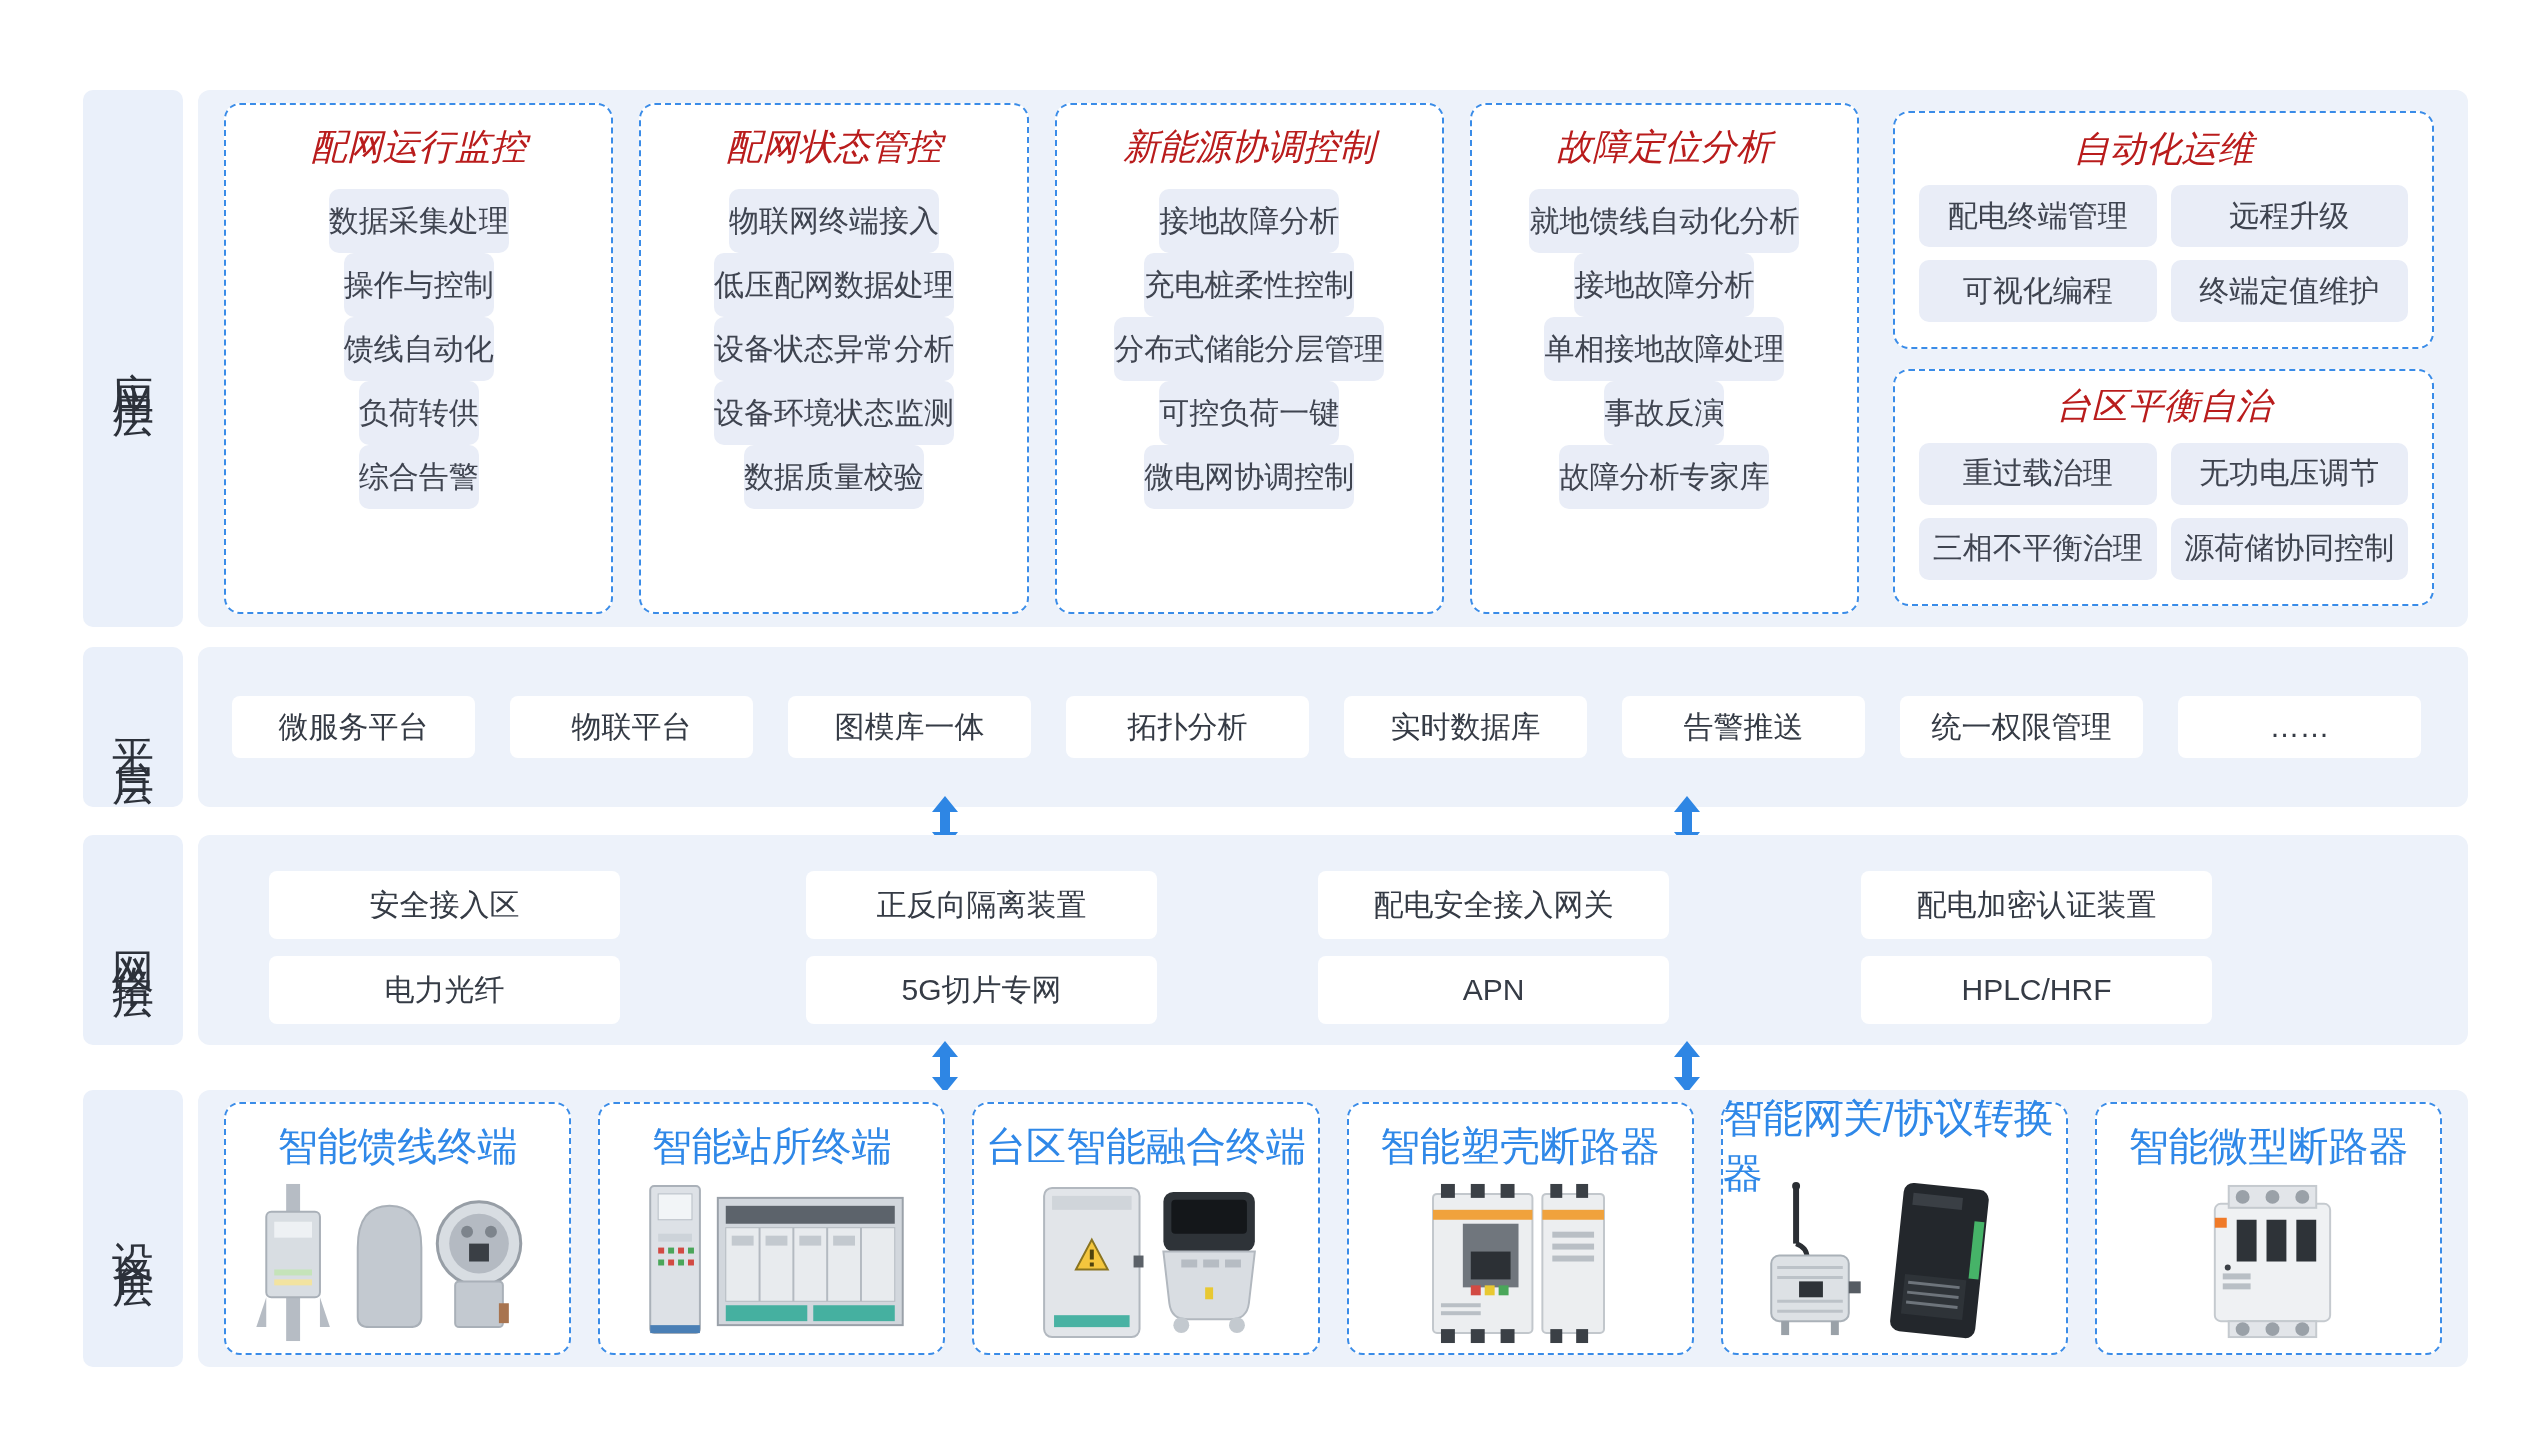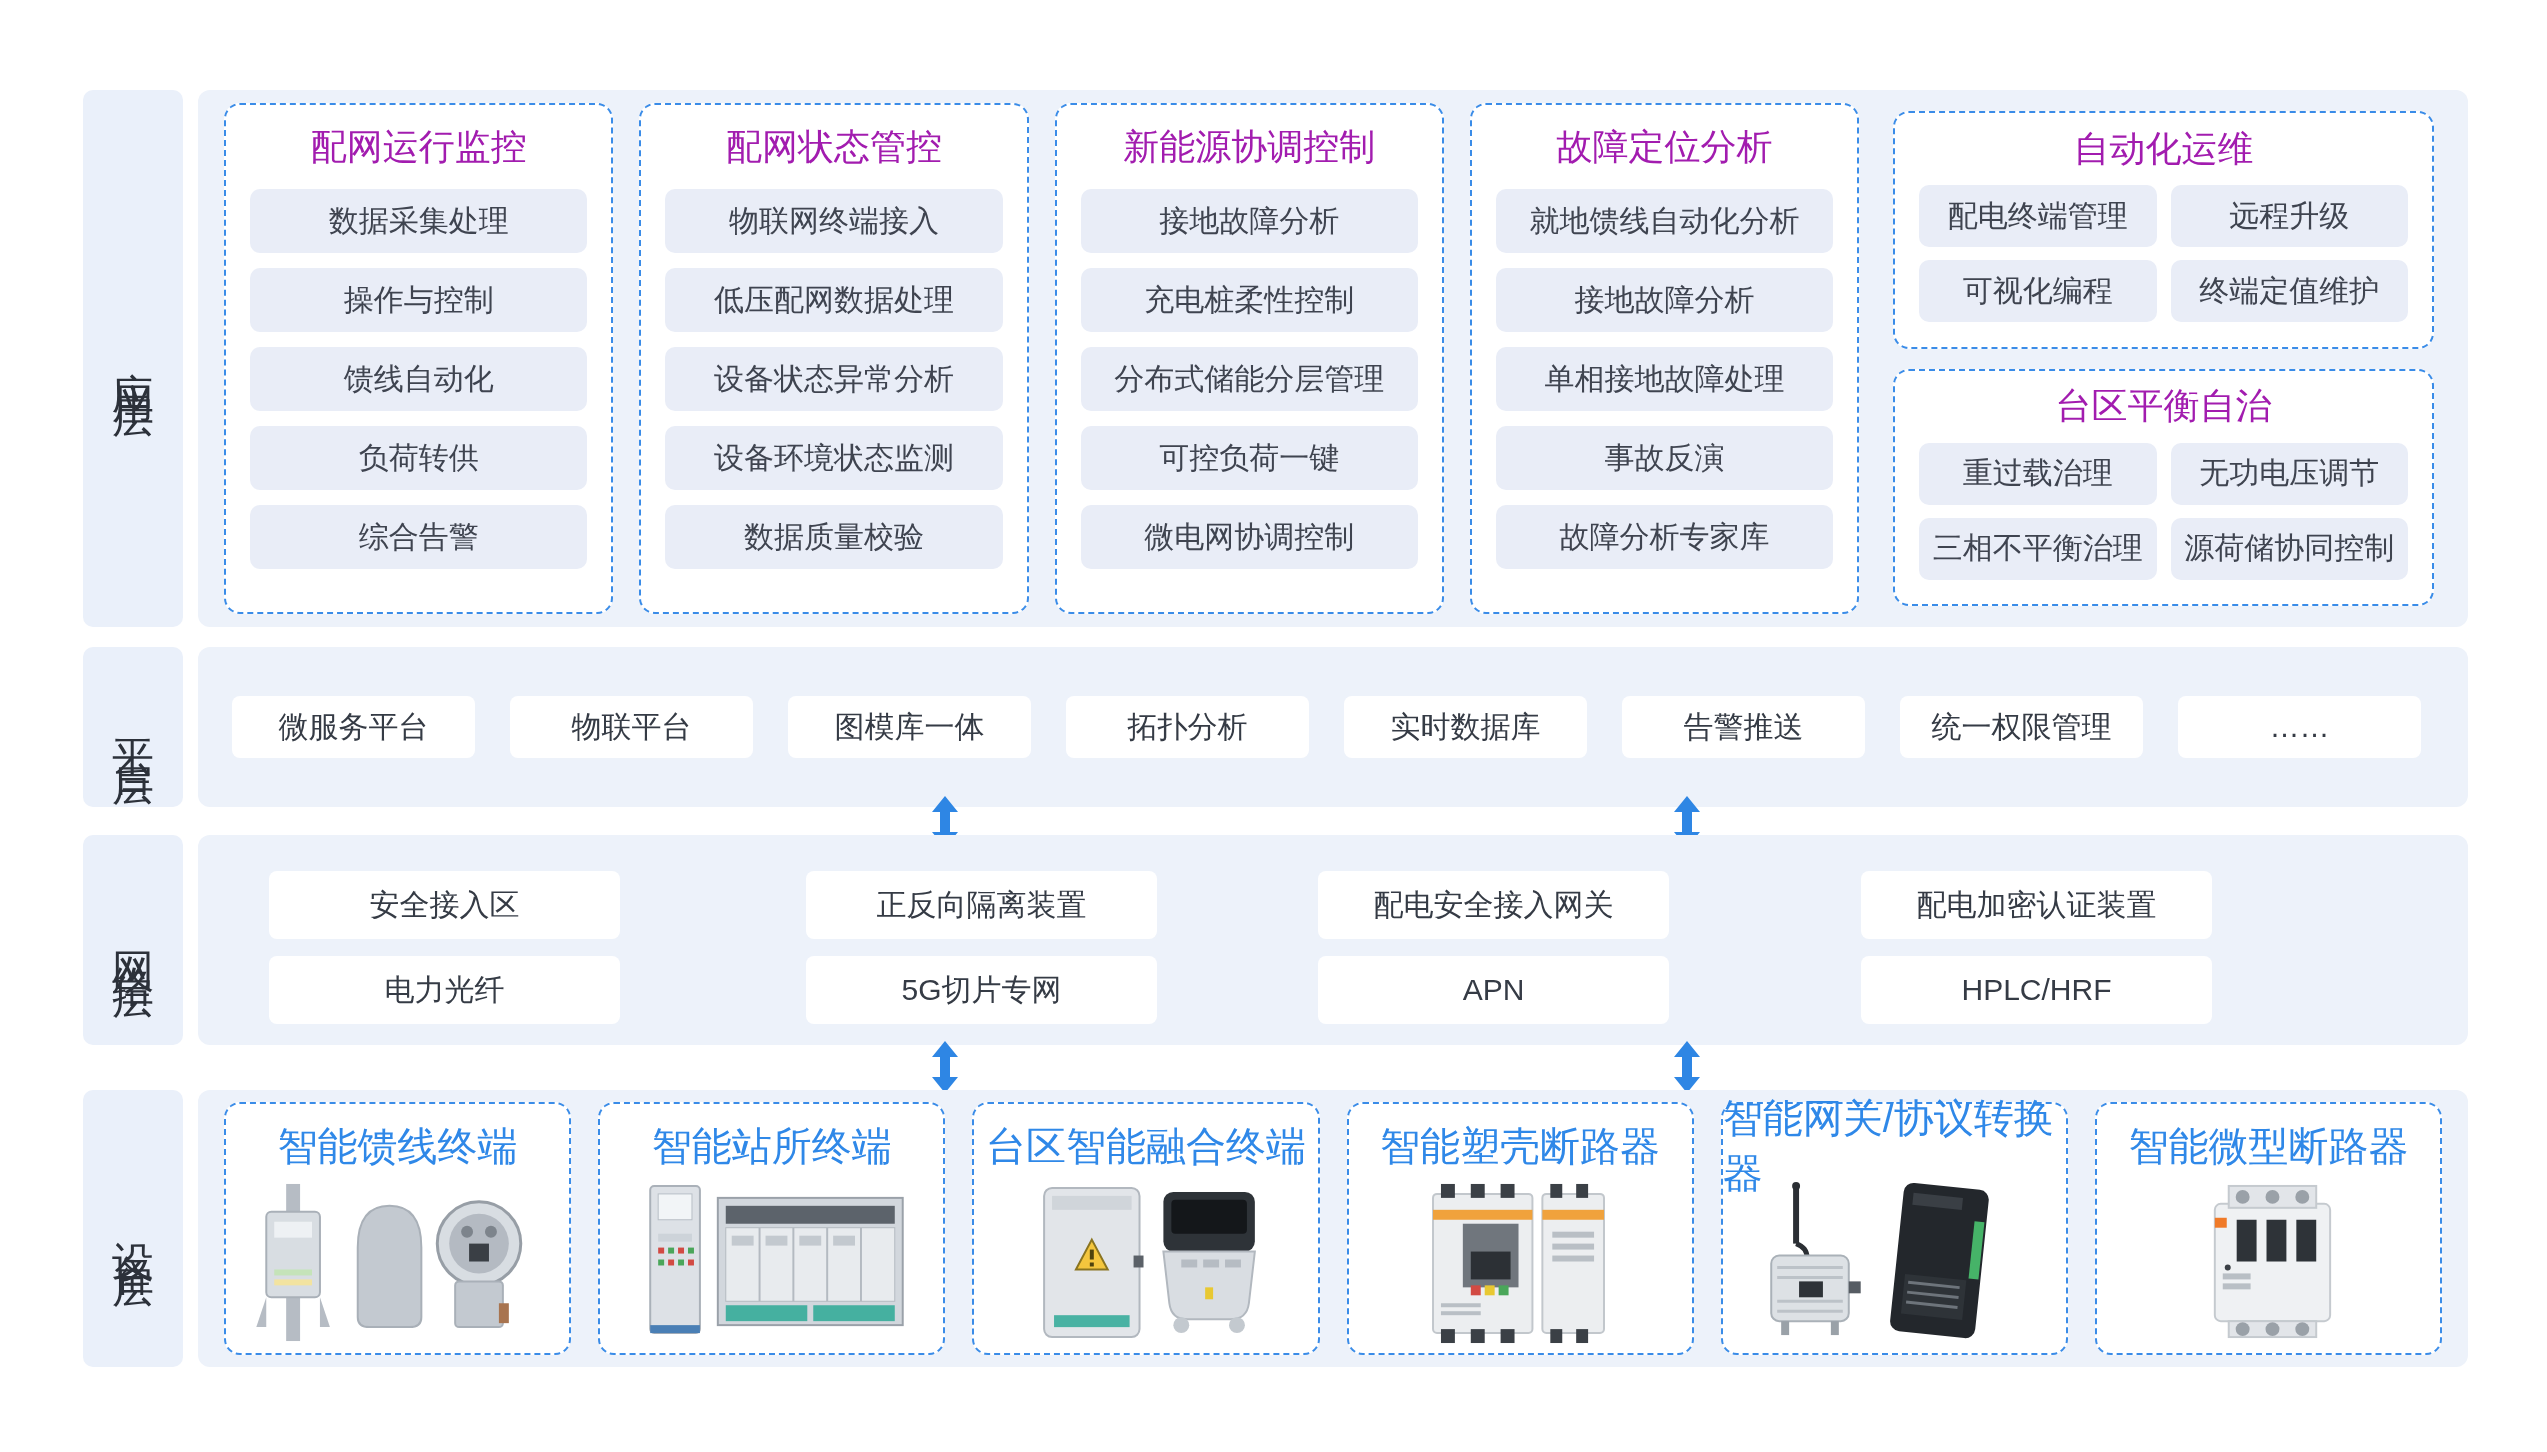--- a/index.html
+++ b/index.html
@@ -24,24 +24,24 @@
     flex:1 1 0;background:#ffffff;border:2px dashed #3a8ce8;border-radius:16px;
     padding:0 24px;display:flex;flex-direction:column;box-sizing:border-box;
   }
   .app-col.wide{flex:0 0 557px;background:transparent;border:none;padding:8px;gap:20px;}
   .sub-box{
     flex:1 1 0;background:#ffffff;border:2px dashed #3a8ce8;border-radius:16px;
     padding:0 24px;display:flex;flex-direction:column;box-sizing:border-box;
   }
   .col-title{
     height:84px;display:flex;align-items:center;justify-content:center;
-    color:#a21caf;font-size:36px;font-weight:500;flex:0 0 auto;
+    color:#b91c1c;font-size:36px;font-weight:500;flex:0 0 auto;font-style:italic;
   }
   .sub-box .col-title{height:72px;}
-  .pill-stack{display:flex;flex-direction:column;gap:15px;}
+  .pill-stack{display:flex;flex-direction:column;gap:0;align-items:center;}
   .pill{
     height:64px;background:#e9edf7;border-radius:10px;
     display:flex;align-items:center;justify-content:center;
     font-size:30px;color:#3f4450;
   }
   .pill-grid{display:grid;grid-template-columns:1fr 1fr;gap:13px 14px;}
   .pill-grid .pill{height:62px;}
   
   .plat-row{position:absolute;left:34px;top:0;height:100%;display:flex;align-items:center;gap:35px;}
   .wpill{

